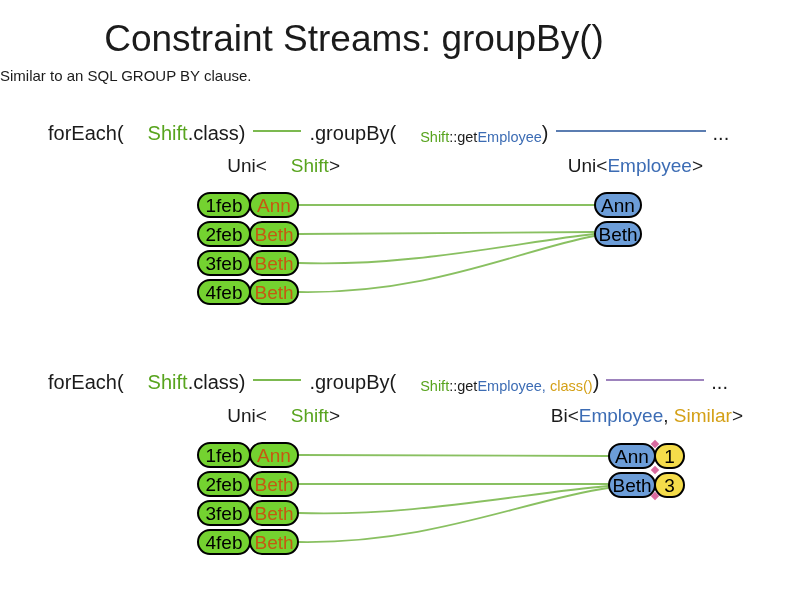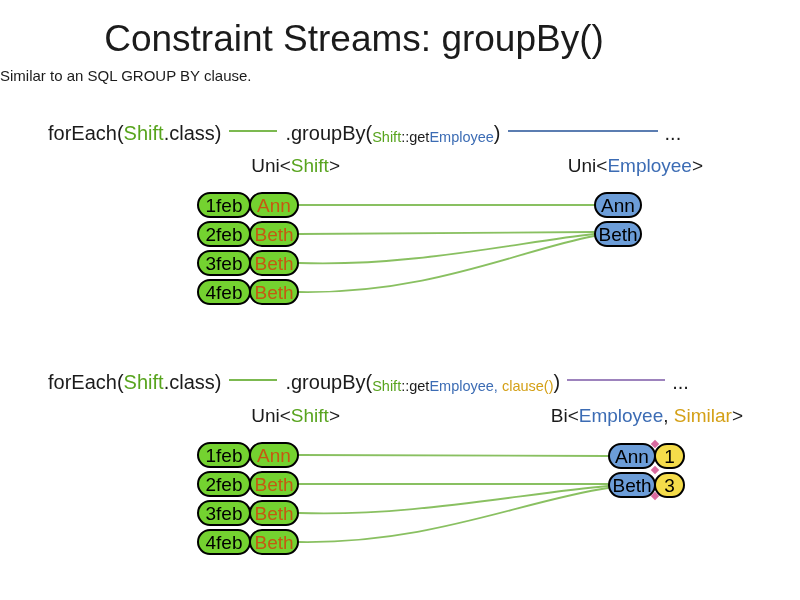--- a/index.html
+++ b/index.html
@@ -27,21 +27,21 @@
   }
   .subtitle{
     position:absolute;top:67px;left:0;width:800px;
     font-size:15px;color:var(--ink);
   }
   .code-line{
     position:absolute;left:48px;display:flex;align-items:flex-end;
     font-size:20px;white-space:pre;color:var(--ink);height:28px;
   }
   .code-line .small{font-size:14.5px;}
-  .green{color:var(--green-text);}
+  .green{color:var(--green-text);margin-left:24px;}
   .blue{color:var(--blue-text);}
   .gold{color:var(--gold-text);}
   .conn{height:0;border-top:2px solid;align-self:center;display:inline-block;}
   .conn.c-green{width:48px;margin:0 8px;border-color:var(--green-line);}
   .conn.c-blue{width:150px;margin:0 7px;border-color:var(--blue-line);}
   .conn.c-purple{width:98px;margin:0 7px;border-color:var(--purple-line);}
   .type-label{
     position:absolute;font-size:19px;text-align:right;color:var(--ink);white-space:pre;
   }
   .wires{position:absolute;left:0;top:0;pointer-events:none;}
@@ -113,21 +113,21 @@
   </div>
 
   <div class="box-group" style="left:594px;top:192px">
     <div class="cell person">Ann</div>
     <div class="cell person">Beth</div>
   </div>
 
   <div class="code-line" style="top:366px">
     <span>forEach(</span><span class="green">Shift</span><span>.class)</span>
     <span class="conn c-green"></span>
-    <span>.groupBy(</span><span class="small green">Shift</span><span class="small">::get</span><span class="small blue">Employee</span><span class="small blue">, </span><span class="small gold">clause()</span><span>)</span>
+    <span>.groupBy(</span><span class="small green">Shift</span><span class="small">::get</span><span class="small blue">Employee</span><span class="small blue">, </span><span class="small gold">class()</span><span>)</span>
     <span class="conn c-purple"></span>
     <span>...</span>
   </div>
 
   <div class="type-label" style="left:160px;top:405px;width:180px"><span>Uni&lt;</span><span class="green">Shift</span><span>&gt;</span></div>
   <div class="type-label" style="left:498px;top:405px;width:245px"><span>Bi&lt;</span><span class="blue">Employee</span><span>, </span><span class="gold">Similar</span><span>&gt;</span></div>
 
   <div class="box-group" style="left:197px;top:442px">
     <div class="shift-row">
       <div class="cell date">1feb</div>

